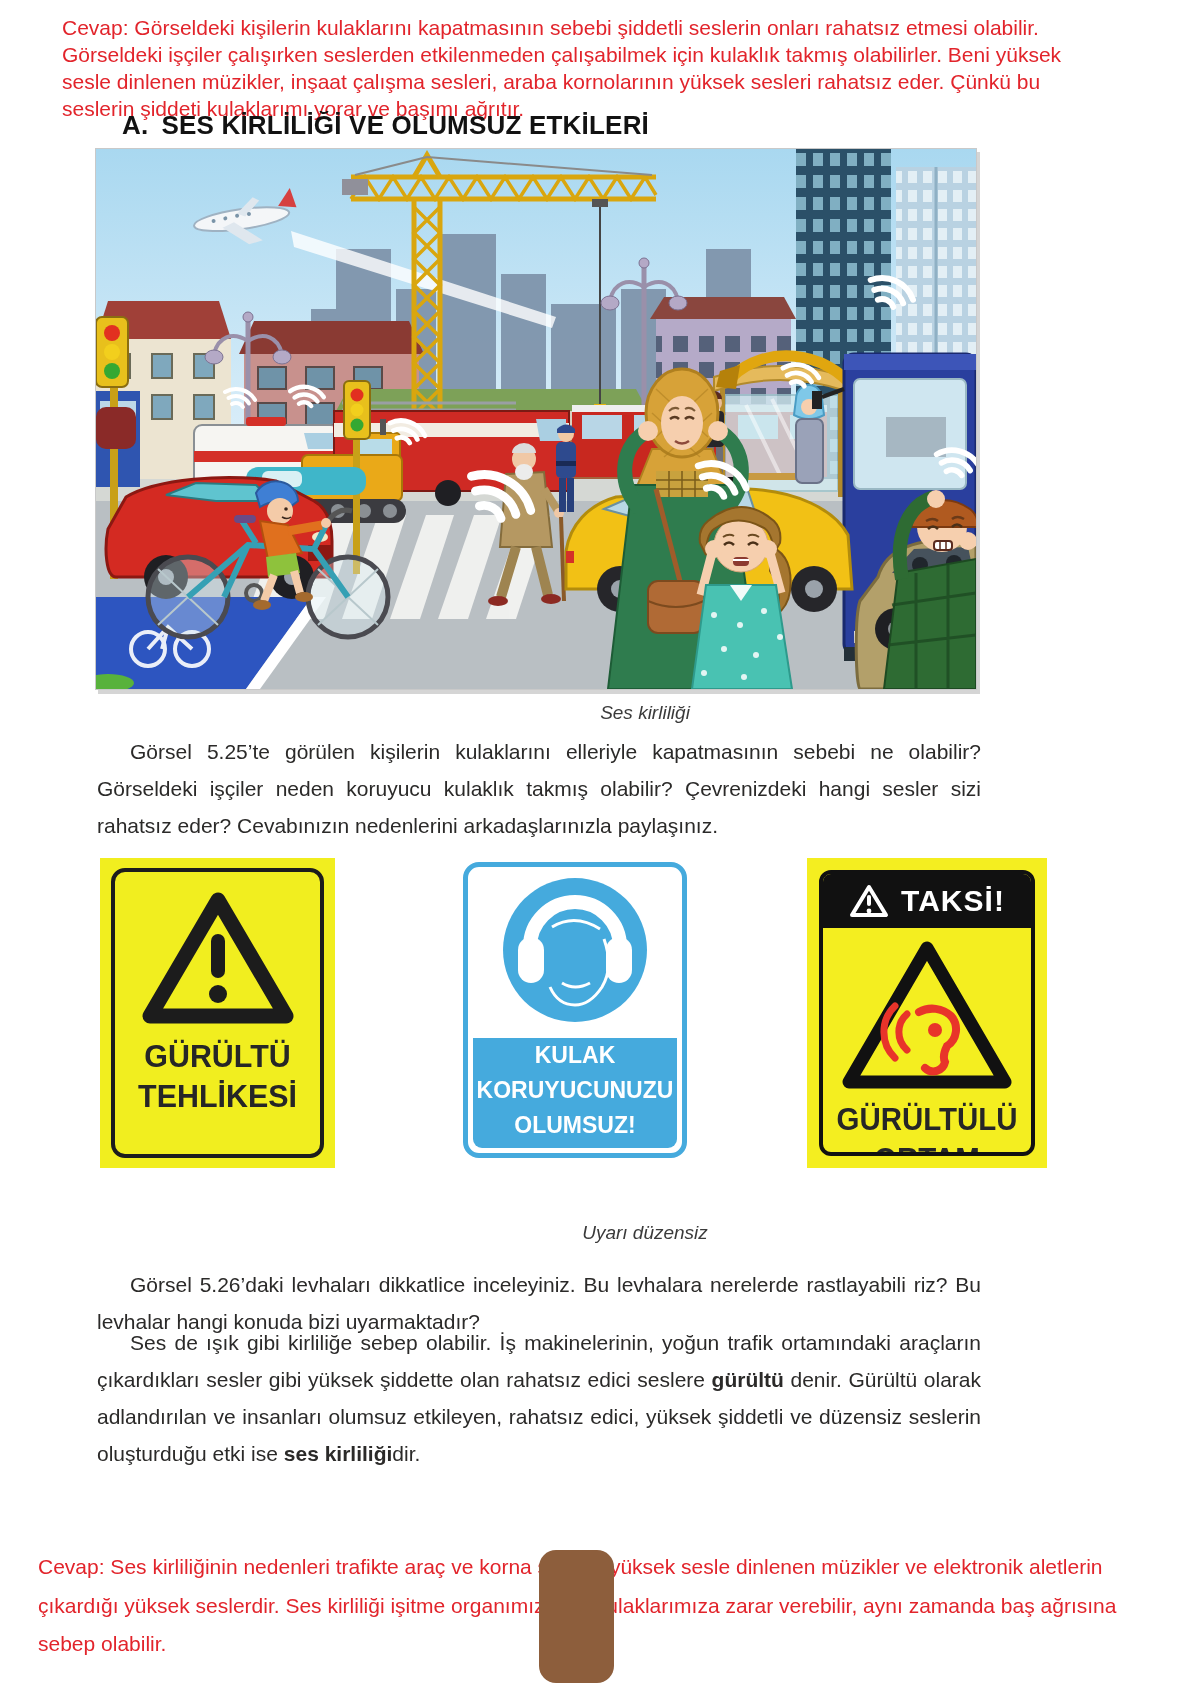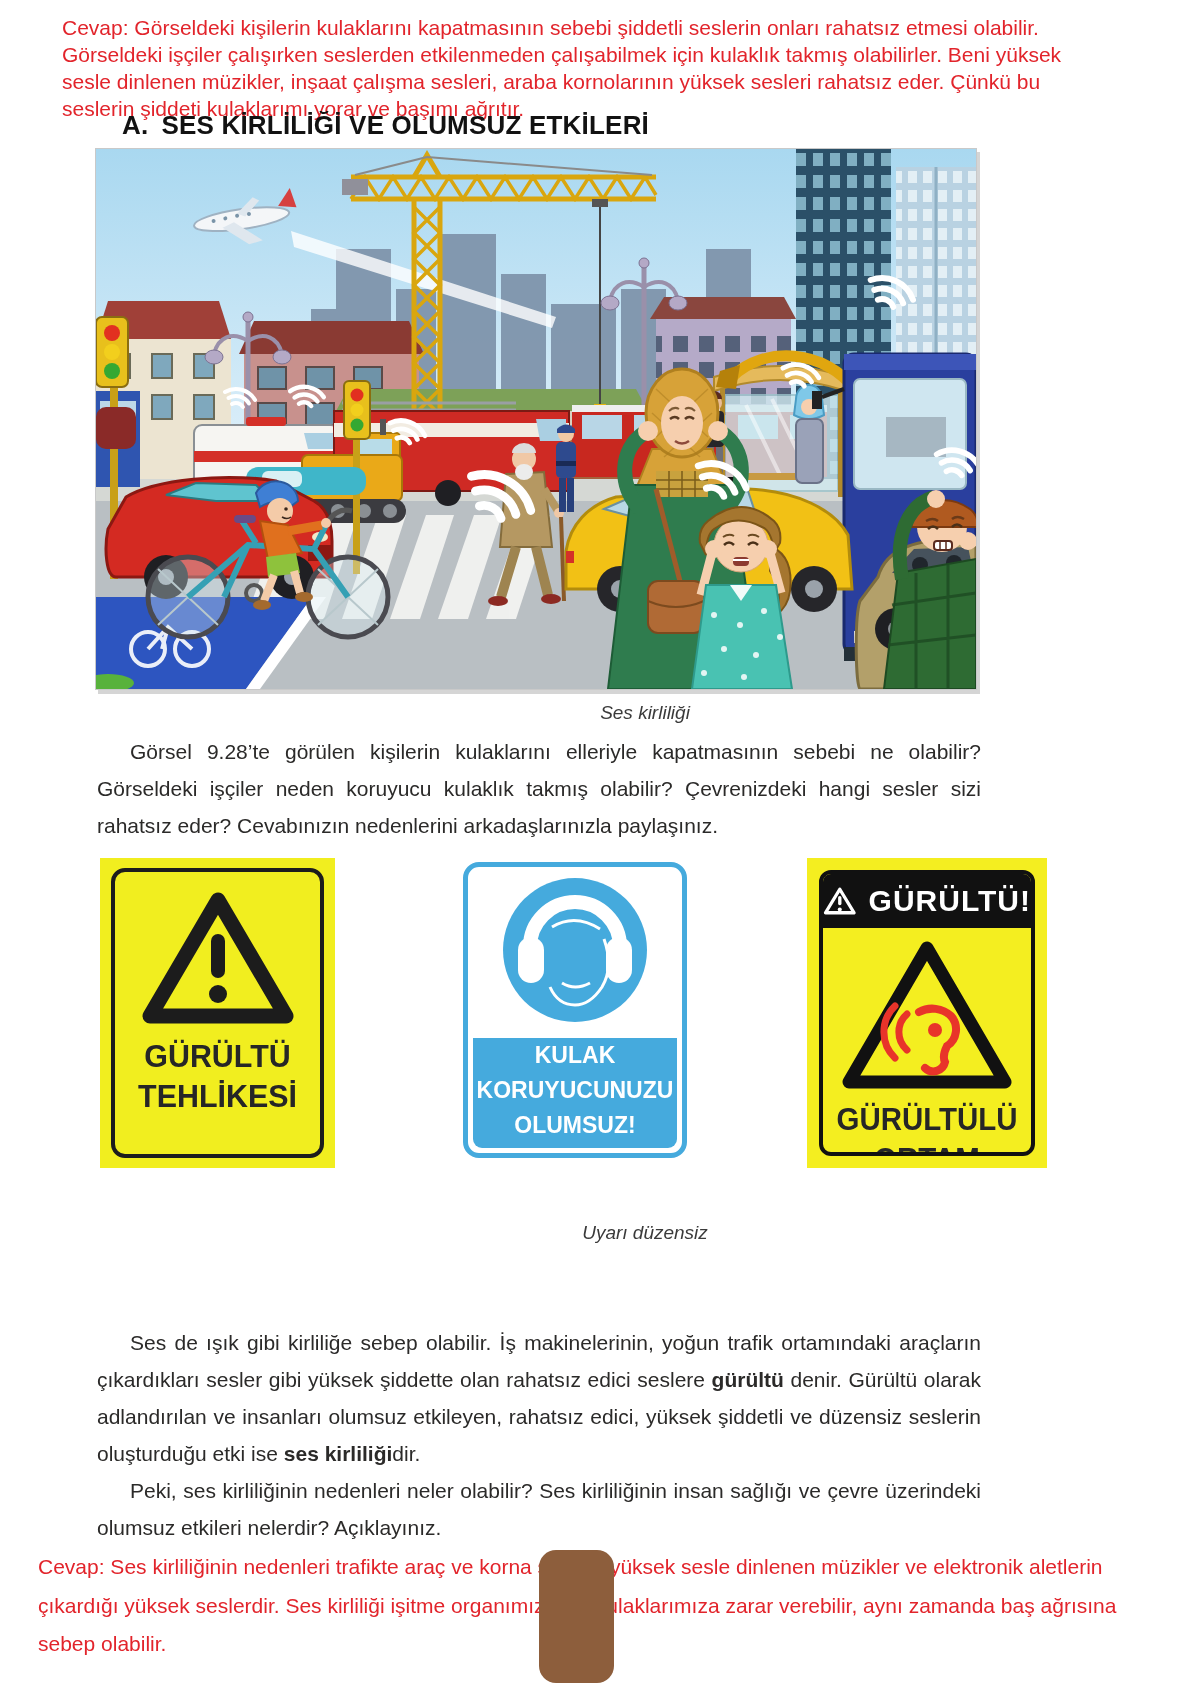--- a/index.html
+++ b/index.html
@@ -466,21 +466,21 @@
         <use href="#swave" transform="translate(700,242) rotate(-30) scale(0.6)"></use>
         <use href="#swave" transform="translate(786,162) rotate(-20) scale(0.75)"></use>
         <use href="#swave" transform="translate(856,332) rotate(-30) scale(0.7)"></use>
         <use href="#swave" transform="translate(140,262) rotate(-30) scale(0.5)"></use>
       </g>
     </svg>
   </figure>
 
   <div class="caption cap1">Ses kirliliği</div>
 
-  <p class="body p1">Görsel 9.28’te görülen kişilerin kulaklarını elleriyle kapatmasının sebebi ne olabilir? Görseldeki işçiler neden koruyucu kulaklık takmış olabilir? Çevrenizdeki hangi sesler sizi rahatsız eder? Cevabınızın nedenlerini arkadaşlarınızla paylaşınız.</p>
+  <p class="body p1">Görsel 5.25’te görülen kişilerin kulaklarını elleriyle kapatmasının sebebi ne olabilir? Görseldeki işçiler neden koruyucu kulaklık takmış olabilir? Çevrenizdeki hangi sesler sizi rahatsız eder? Cevabınızın nedenlerini arkadaşlarınızla paylaşınız.</p>
 
   <div class="signs">
 
     <div class="sign sign1">
       <div class="inner">
         <svg width="160" height="146" viewBox="0 0 160 146">
           <path d="M80 14L148 130L12 130Z" fill="none" stroke="#1c1c1c" stroke-width="15" stroke-linejoin="round"></path>
           <rect x="73" y="48" width="14" height="44" rx="7" fill="#1c1c1c"></rect>
           <circle cx="80" cy="108" r="9" fill="#1c1c1c"></circle>
         </svg>
@@ -508,40 +508,40 @@
     </div>
 
     <div class="sign sign3">
       <div class="inner">
         <div class="hdr">
           <svg width="40" height="36" viewBox="0 0 40 36">
             <path d="M20 4L37 32L3 32Z" fill="none" stroke="#fff" stroke-width="4" stroke-linejoin="round"></path>
             <rect x="18" y="12" width="4" height="11" rx="2" fill="#fff"></rect>
             <circle cx="20" cy="28" r="2.4" fill="#fff"></circle>
           </svg>
-          <span>GÜRÜLTÜ!</span>
+          <span>TAKSİ!</span>
         </div>
         <svg class="tri" width="180" height="160" viewBox="0 0 180 160">
           <path d="M90 12L168 146L12 146Z" fill="none" stroke="#111" stroke-width="13" stroke-linejoin="round"></path>
           <g stroke="#e8342a" fill="none" stroke-linecap="round">
             <path stroke-width="8" d="M82 76A26 24 0 0 1 114 80A20 20 0 0 1 110 110Q105 120 108 126A12 12 0 0 1 88 132"></path>
             <circle cx="98" cy="94" r="7" fill="#e8342a" stroke="none"></circle>
             <path stroke-width="7" d="M70 78A24 24 0 0 0 70 114 M58 70A36 36 0 0 0 58 122"></path>
           </g>
         </svg>
         <div class="s-label" style="font-size:31px;">GÜRÜLTÜLÜ</div>
         <div class="s-label" style="font-size:31px;">ORTAM</div>
       </div>
     </div>
   </div>
 
   <div class="caption cap2">Uyarı düzensiz</div>
 
+  <p class="body p2">Görsel 5.26’daki levhaları dikkatlice inceleyiniz. Bu levhalara nerelerde rastlayabili riz? Bu levhalar hangi konuda bizi uyarmaktadır?</p>
 
   <p class="body p3"><span>Ses de ışık gibi kirliliğe sebep olabilir. İş makinelerinin, yoğun trafik ortamındaki araçların çıkardıkları sesler gibi yüksek şiddette olan rahatsız edici seslere </span><b>gürültü</b><span> denir. Gürültü olarak adlandırılan ve insanları olumsuz etkileyen, rahatsız edici, yüksek şiddetli ve düzensiz seslerin oluşturduğu etki ise </span><b>ses kirliliği</b><span>dir.</span></p>
 
-  <p class="body p4">Peki, ses kirliliğinin nedenleri neler olabilir? Ses kirliliğinin insan sağlığı ve çevre üzerindeki olumsuz etkileri nelerdir? Açıklayınız.</p>
 
   <div class="ans ans-bottom">Cevap: Ses kirliliğinin nedenleri trafikte araç ve korna sesleri, yüksek sesle dinlenen müzikler ve elektronik aletlerin çıkardığı yüksek seslerdir. Ses kirliliği işitme organımız olan kulaklarımıza zarar verebilir, aynı zamanda baş ağrısına sebep olabilir.</div>
 
   <div class="brown-box"></div>
 
 </div>
 
 </body></html>

